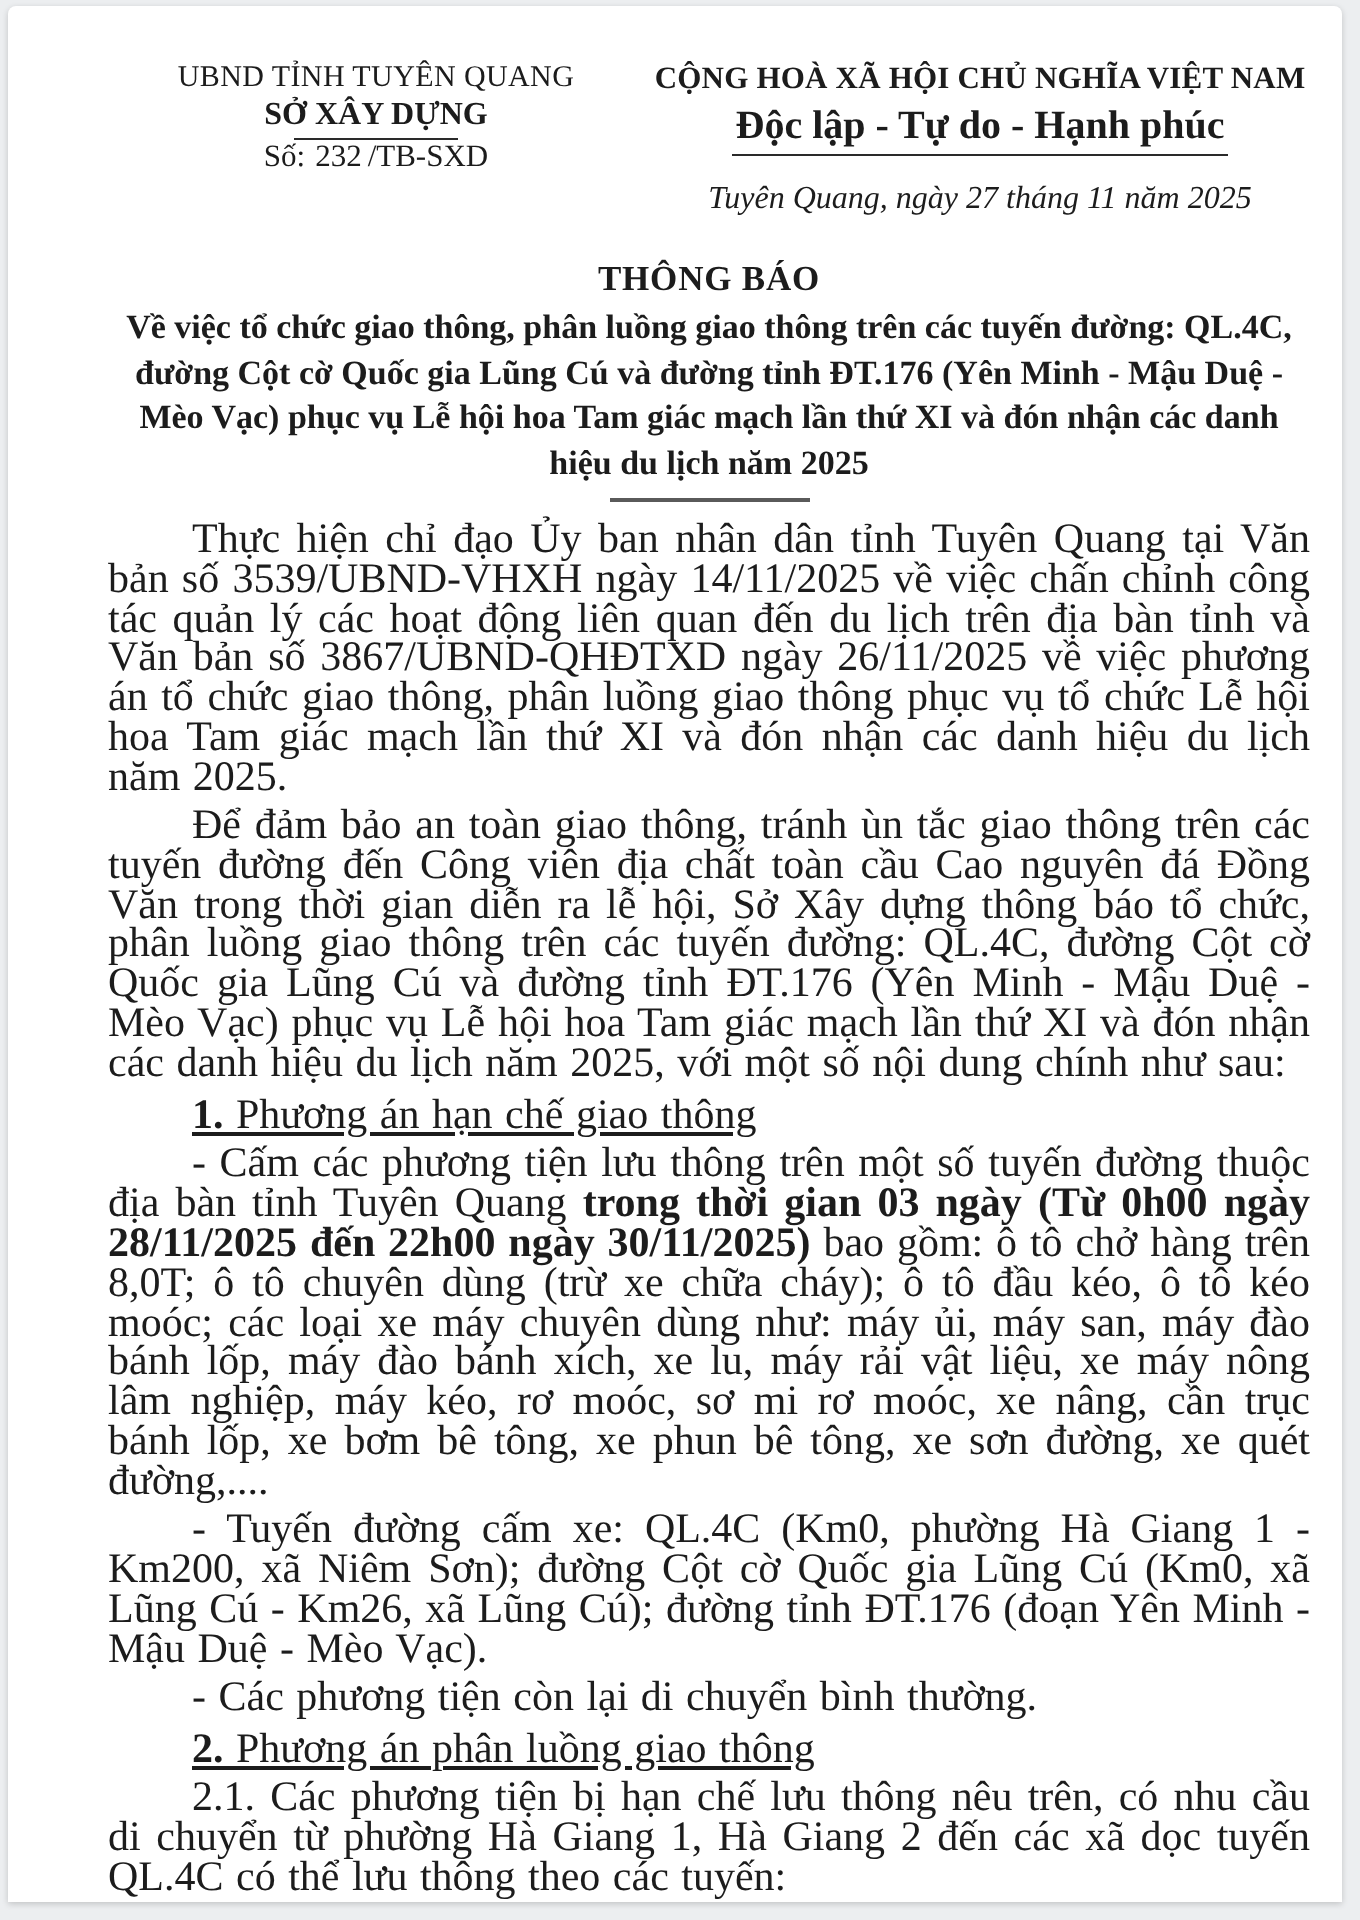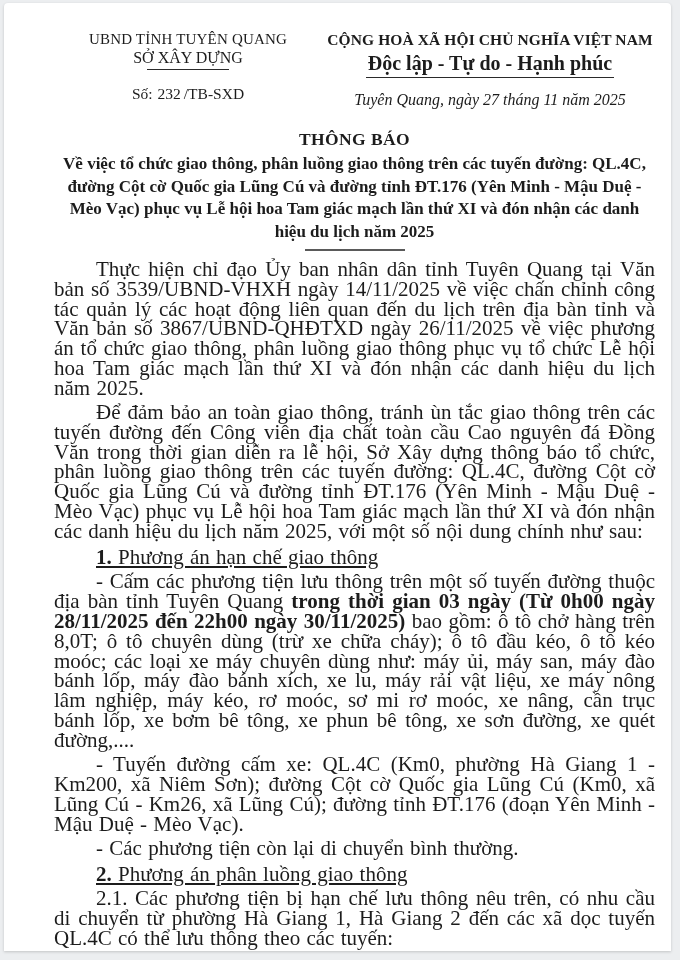--- a/index.html
+++ b/index.html
@@ -19,23 +19,23 @@
     box-shadow:0 1px 3px rgba(0,0,0,0.18);
     box-sizing:border-box;
     padding:28px 16px 0 50px;
     overflow:hidden;
   }
   
   .letterhead{display:flex;justify-content:space-between;align-items:flex-start;}
   .col-left{width:268px;text-align:center;}
   .col-right{width:330px;text-align:center;}
   .agency-parent{font-size:15px;letter-spacing:0.2px;}
-  .agency-name{font-size:16px;font-weight:normal;margin-top:1px;display:inline-block;}
+  .agency-name{font-size:16px;font-weight:bold;margin-top:1px;display:inline-block;}
   .agency-name .ubar{display:block;width:74%;margin:2px auto 0;border-bottom:1.6px solid #2a2a2a;}
-  .doc-number{font-size:15.5px;margin-top:15px;}
+  .doc-number{font-size:15.5px;}
   .doc-number .num{margin:0 3px 0 5px;}
   .national-title{font-size:15.5px;font-weight:bold;letter-spacing:0.1px;}
   .national-motto{font-size:20px;font-weight:bold;display:inline-block;
     border-bottom:1.6px solid #2a2a2a;padding:0 2px 2px;margin-top:3px;}
   .place-date{font-size:16px;font-style:italic;margin-top:13px;}
   
   .title-block{text-align:center;margin-top:20px;}
   .doc-type{font-size:17.5px;font-weight:bold;letter-spacing:0.4px;text-align:center;}
   .doc-subject{font-size:17px;font-weight:bold;line-height:22.5px;margin-top:3px;padding:0 6px;}
   .title-rule{width:100px;border-top:2px solid #5a5a5a;margin:6px auto 9px;}

